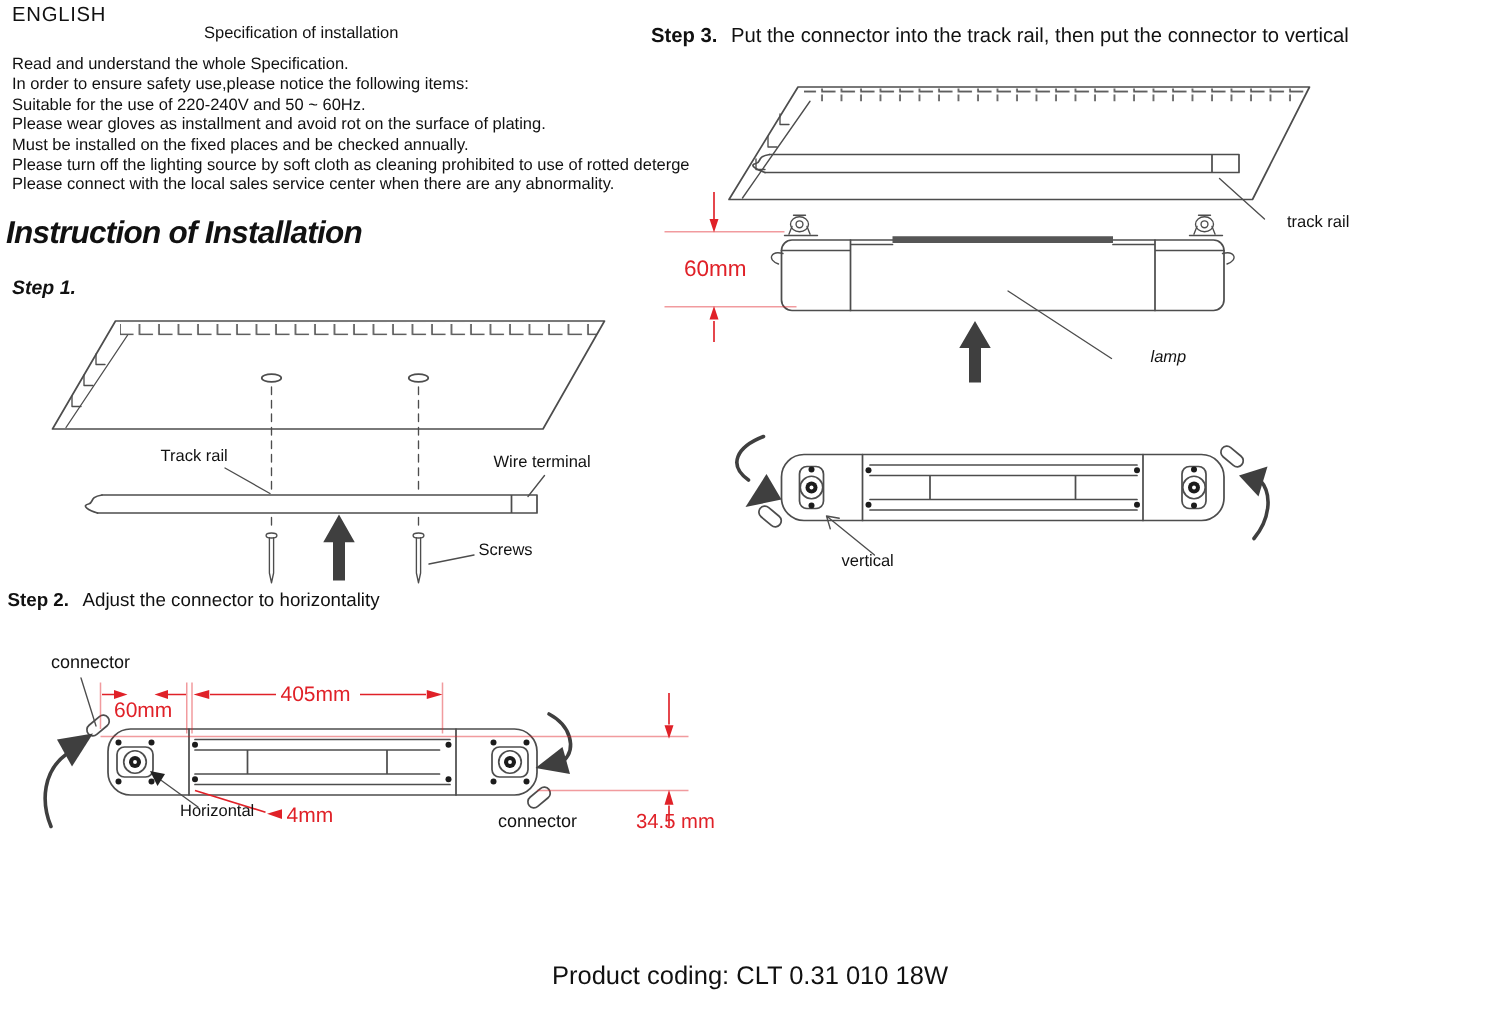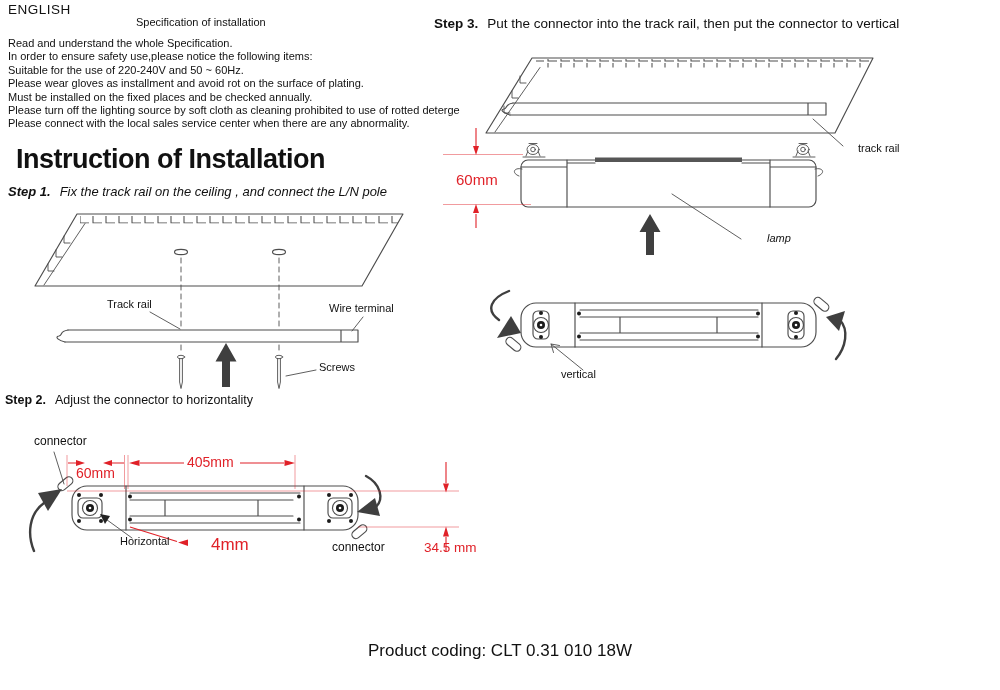--- a/index.html
+++ b/index.html
@@ -11,21 +11,21 @@
   html,body{margin:0;padding:0;background:#ffffff;}
   .page{
     position:relative;width:904px;height:690px;background:#ffffff;overflow:hidden;
     font-family:"Liberation Sans","DejaVu Sans",sans-serif;color:var(--text);
   }
   .abs{position:absolute;white-space:nowrap;}
   .lang{left:8px;top:2px;font-size:13.5px;letter-spacing:.5px;}
   .spec-title{left:136px;top:16px;font-size:11px;}
   .notices{left:8px;top:37px;width:452px;overflow:hidden;font-size:11px;line-height:13.4px;}
   .notices div{white-space:nowrap;}
-  .main-title{left:16px;top:144px;font-size:27px;font-weight:bold;letter-spacing:-0.5px;}
+  .main-title{left:4px;top:144px;font-size:21px;font-weight:bold;letter-spacing:-0.5px;font-style:italic;}
   .steprow{display:flex;gap:9px;align-items:baseline;}
   .steprow .steplabel{font-weight:bold;}
   .step1row{left:8px;top:184px;font-size:13px;font-style:italic;}
   .step2row{left:5px;top:393px;font-size:12.5px;}
   .step3row{left:434px;top:16px;font-size:13.5px;}
   .small-label{font-size:11px;}
   .dim{color:var(--red);}
   .footer{left:0;top:641px;width:1000px;text-align:center;font-size:17px;white-space:nowrap;}
   svg.linework{position:absolute;left:0;top:0;}
   svg .ln{stroke:var(--ink);fill:none;stroke-width:1.15;stroke-linecap:round;stroke-linejoin:round;}
@@ -235,34 +235,33 @@
     <div>Please wear gloves as installment and avoid rot on the surface of plating.</div>
     <div>Must be installed on the fixed places and be checked annually.</div>
     <div>Please turn off the lighting source by soft cloth as cleaning prohibited to use of rotted detergent</div>
     <div>Please connect with the local sales service center when there are any abnormality.</div>
   </div>
 
   <div class="abs main-title">Instruction of Installation</div>
 
   <div class="abs steprow step1row">
     <span class="steplabel">Step 1.</span>
-    <span>Fix the track rail on the ceiling , and connect the L/N pole</span>
   </div>
   <div class="abs small-label" style="left:107px;top:298px;">Track rail</div>
   <div class="abs small-label" style="left:329px;top:302px;">Wire terminal</div>
   <div class="abs small-label" style="left:319px;top:361px;">Screws</div>
 
   <div class="abs steprow step2row">
     <span class="steplabel">Step 2.</span>
     <span>Adjust the connector to horizontality</span>
   </div>
   <div class="abs" style="left:34px;top:434px;font-size:12px;">connector</div>
   <div class="abs dim" style="left:76px;top:465px;font-size:14px;">60mm</div>
   <div class="abs dim" style="left:187px;top:454px;font-size:14px;">405mm</div>
-  <div class="abs dim" style="left:191px;top:535px;font-size:17px;margin-left:20px;">4mm</div>
+  <div class="abs dim" style="left:191px;top:535px;font-size:14px;">4mm</div>
   <div class="abs dim" style="left:424px;top:499px;font-size:13.5px;margin-top:41px;">34.5 mm</div>
   <div class="abs small-label" style="left:120px;top:535px;">Horizontal</div>
   <div class="abs" style="left:332px;top:540px;font-size:12px;">connector</div>
 
   <div class="abs steprow step3row">
     <span class="steplabel">Step 3.</span>
     <span>Put the connector into the track rail, then put the connector to vertical</span>
   </div>
   <div class="abs small-label" style="left:858px;top:142px;">track rail</div>
   <div class="abs dim" style="left:456px;top:171px;font-size:15px;">60mm</div>

